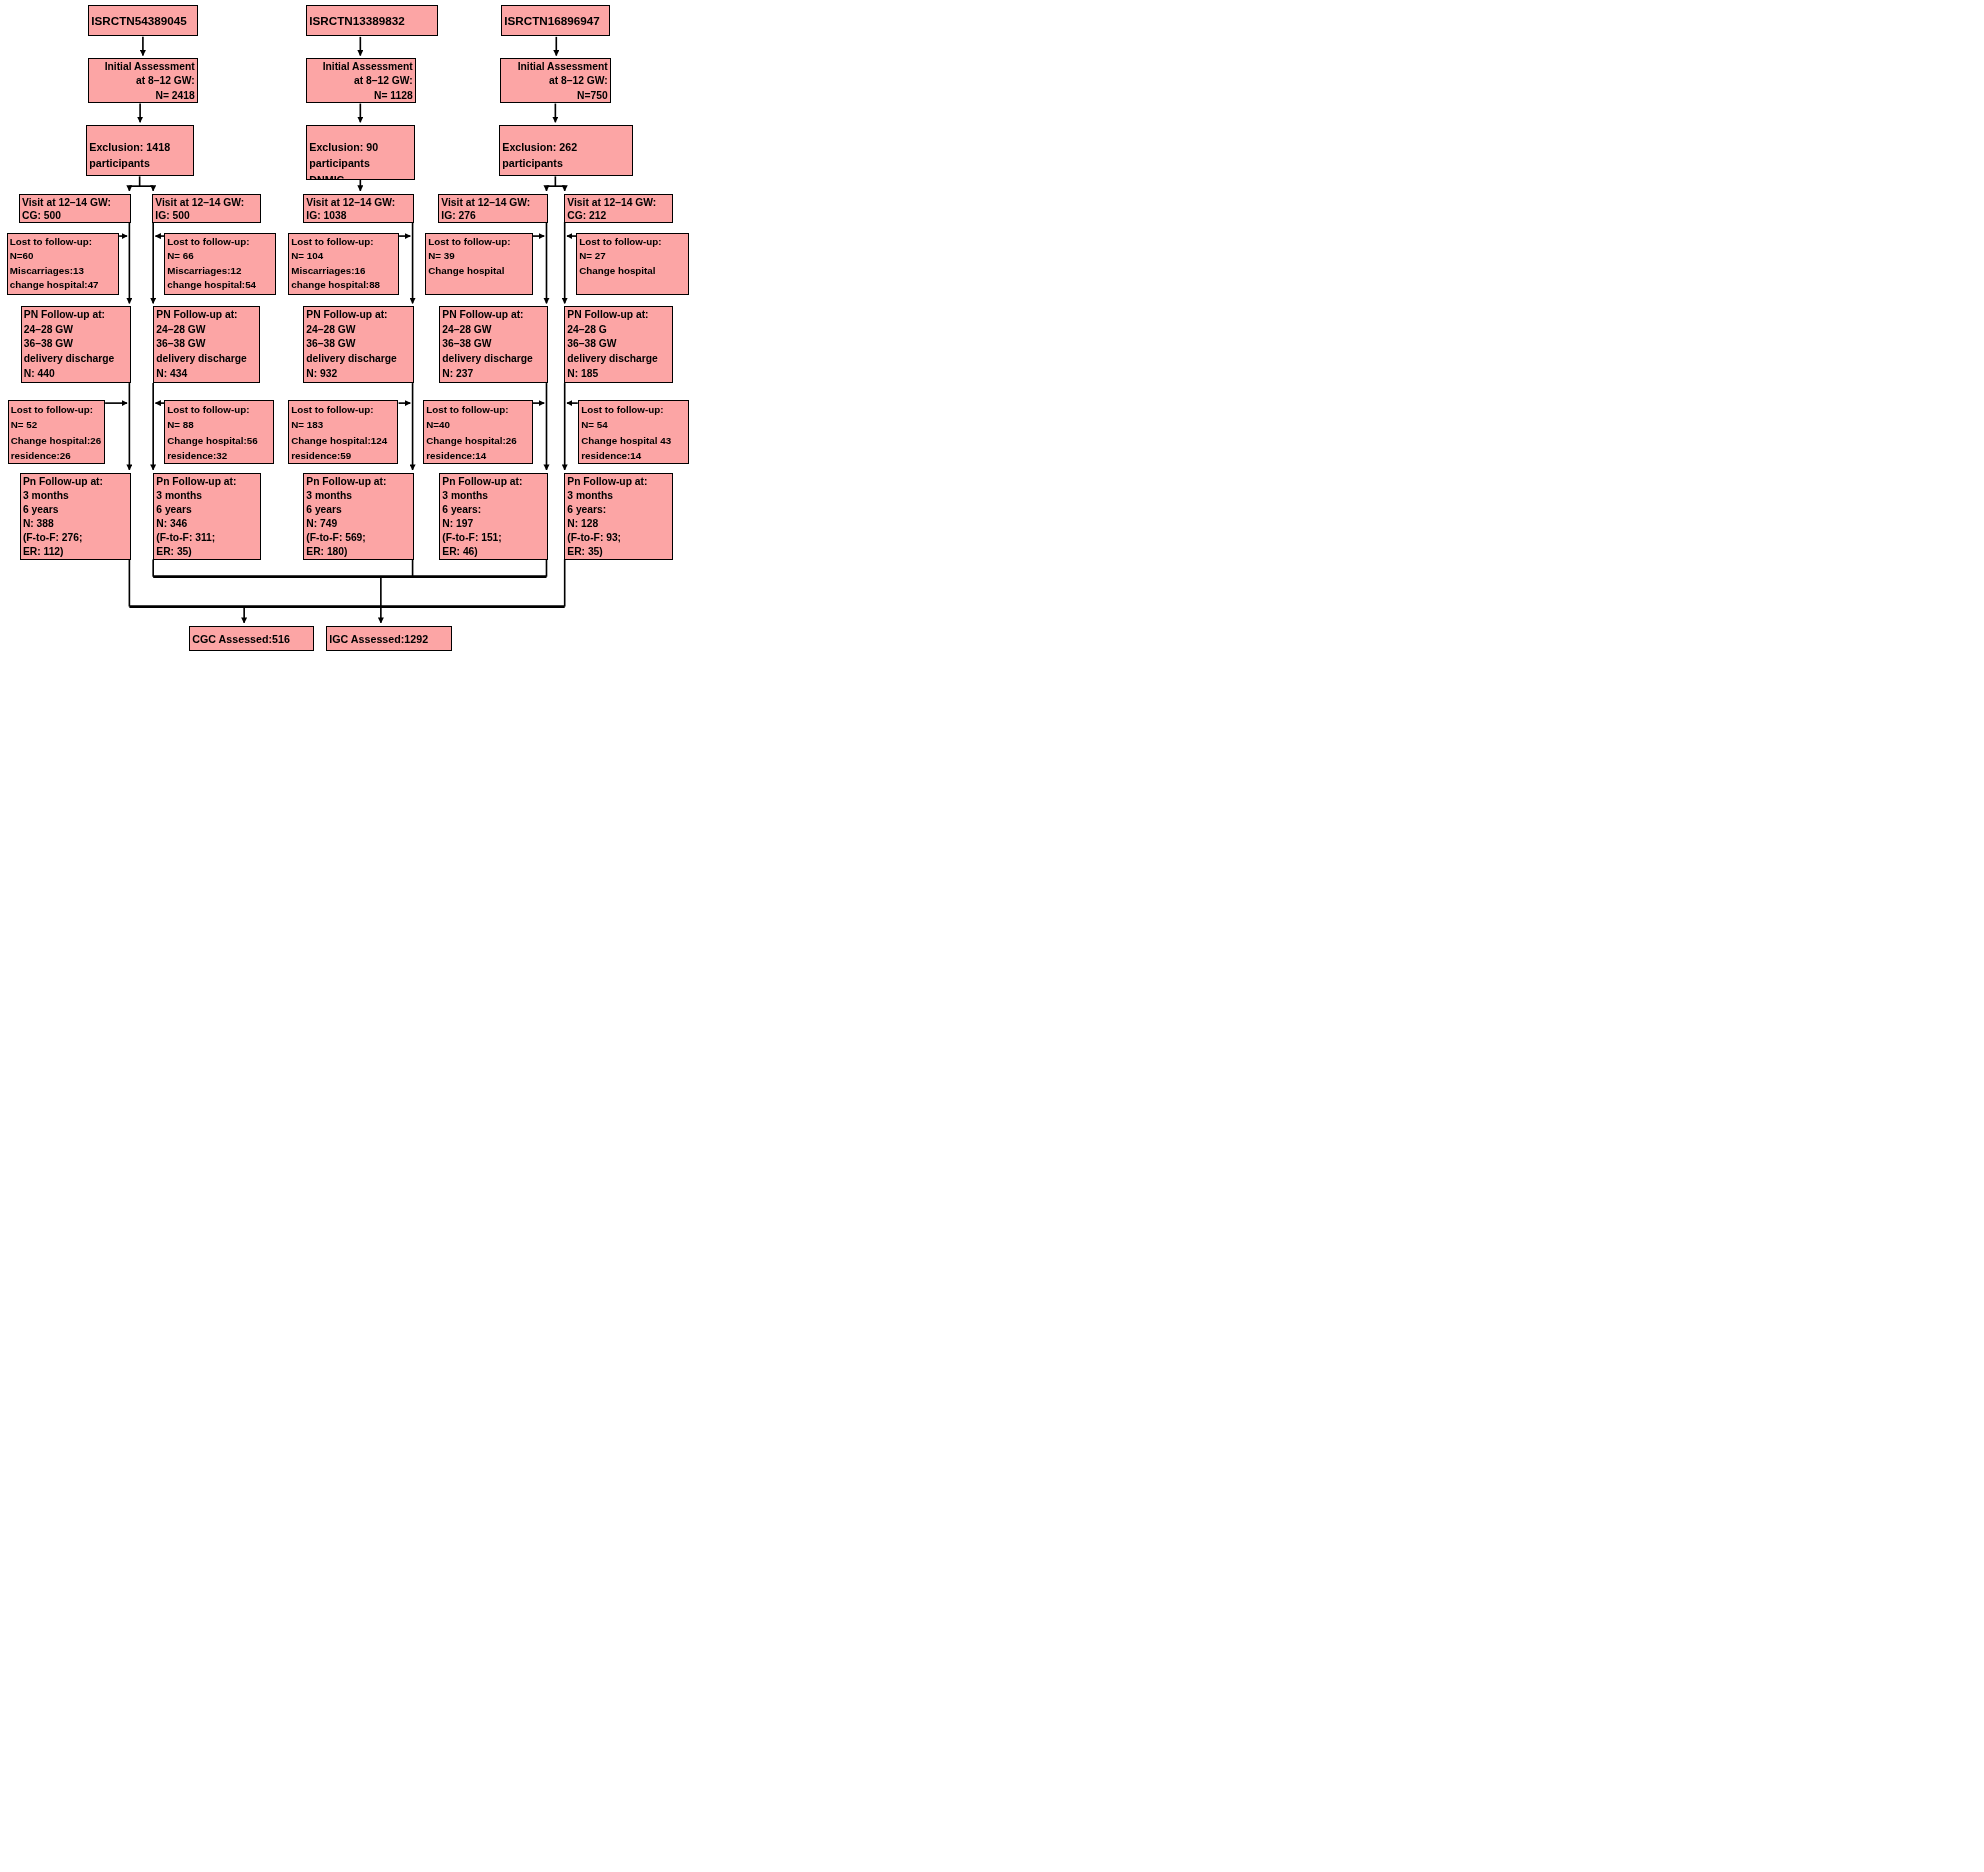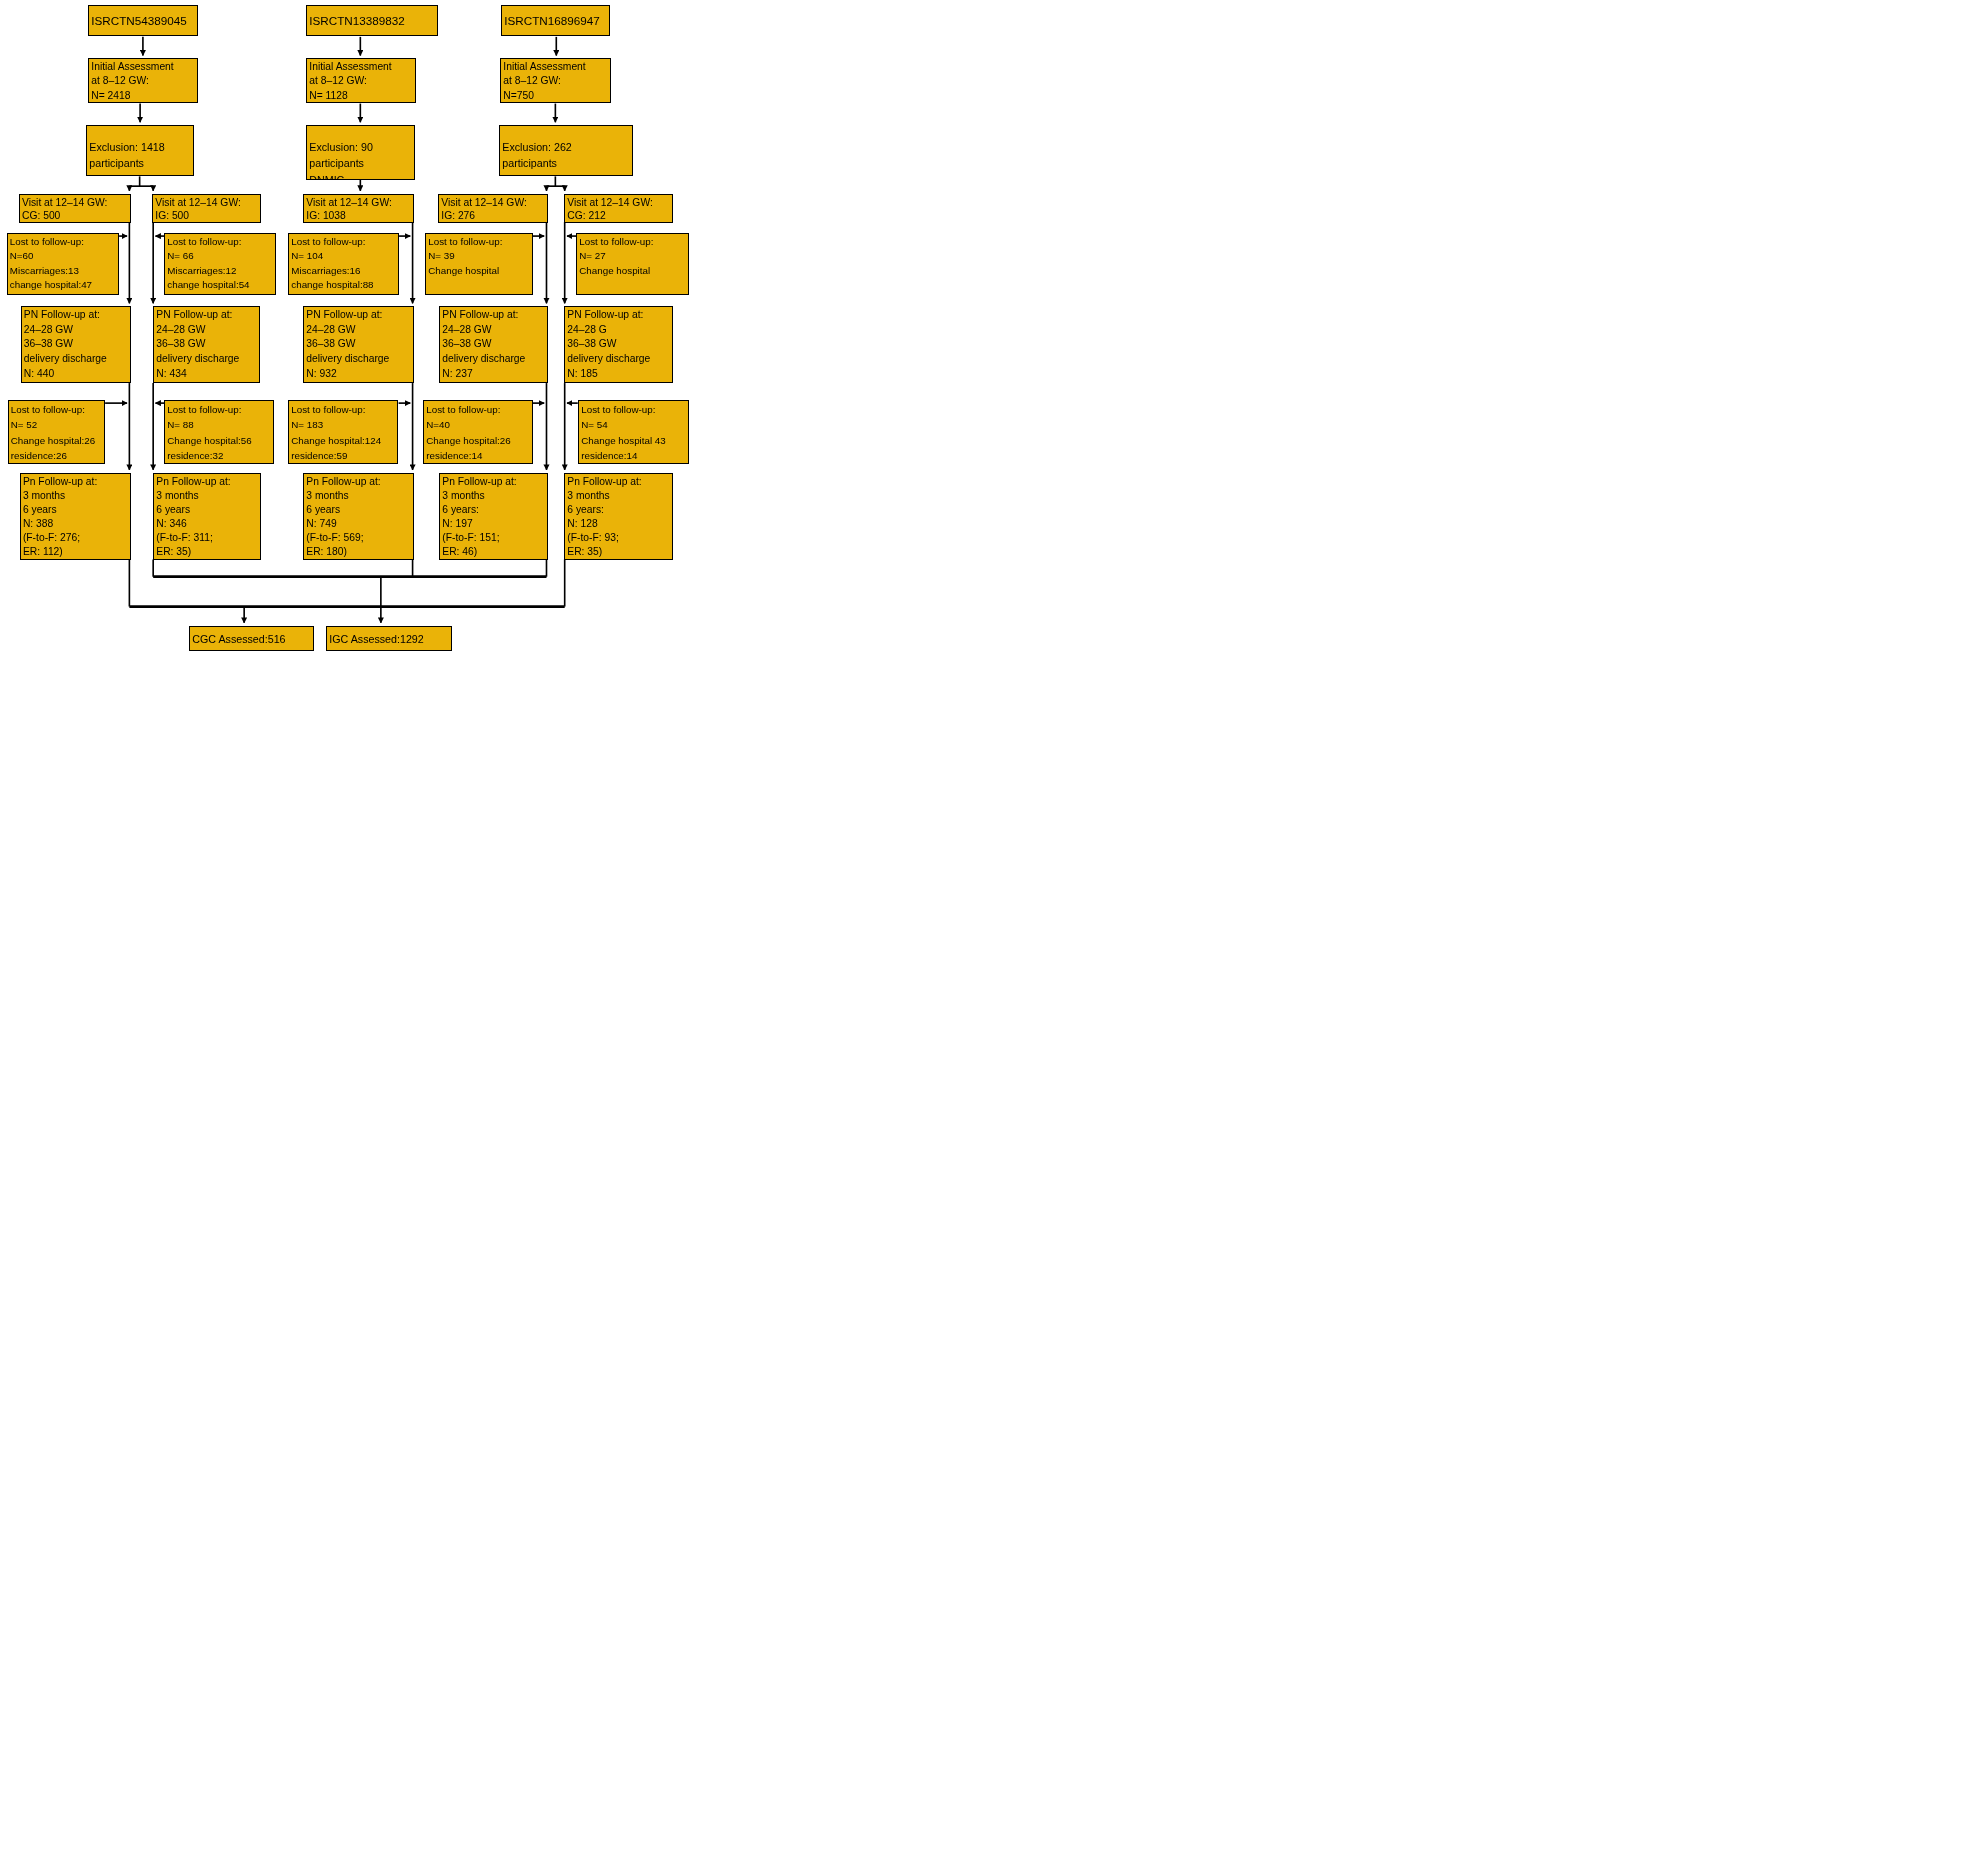--- a/index.html
+++ b/index.html
@@ -2,26 +2,26 @@
 <html style="font-size:7.5px"><head>
 <meta charset="utf-8">
 <style>
   html,body { margin:0; padding:0; background:#ffffff; }
   #canvas {
     position:relative; width:695px; height:656px; background:#ffffff;
     font-family:"Liberation Sans", sans-serif; color:#000;
   }
   #connectors { position:absolute; left:0; top:0; width:100%; height:100%; }
   .box {
-    position:absolute; box-sizing:border-box; border:1.4px solid #000; background:#eab308;
-    font-weight:400; white-space:pre-line; padding:0.9px 2.3px; overflow:hidden;
+    position:absolute; box-sizing:border-box; border:1.4px solid #000; background:#fca5a5;
+    font-weight:700; white-space:pre-line; padding:0.9px 2.3px; overflow:hidden;
     font-size:10.3px; line-height:14px;
   }
   .trial   { font-size:11.7px; display:flex; align-items:center; }
-  .initial { font-size:10.3px; line-height:14.5px; }
+  .initial { font-size:10.3px; line-height:14.5px;text-align:right; }
   .excl    { font-size:10.7px; line-height:16.3px; padding-top:13px; }
   .visit   { font-size:10.3px; line-height:13px; }
   .lost    { font-size:9.8px; line-height:14.5px; }
   .pn      { font-size:10.3px; line-height:14.7px; }
   .lost2   { font-size:9.8px; line-height:15.4px; }
   .final   { font-size:10.3px; line-height:14px; }
   .outcome { font-size:10.7px; display:flex; align-items:center;margin-left:8px; }
 </style>
 </head>
 <body>

